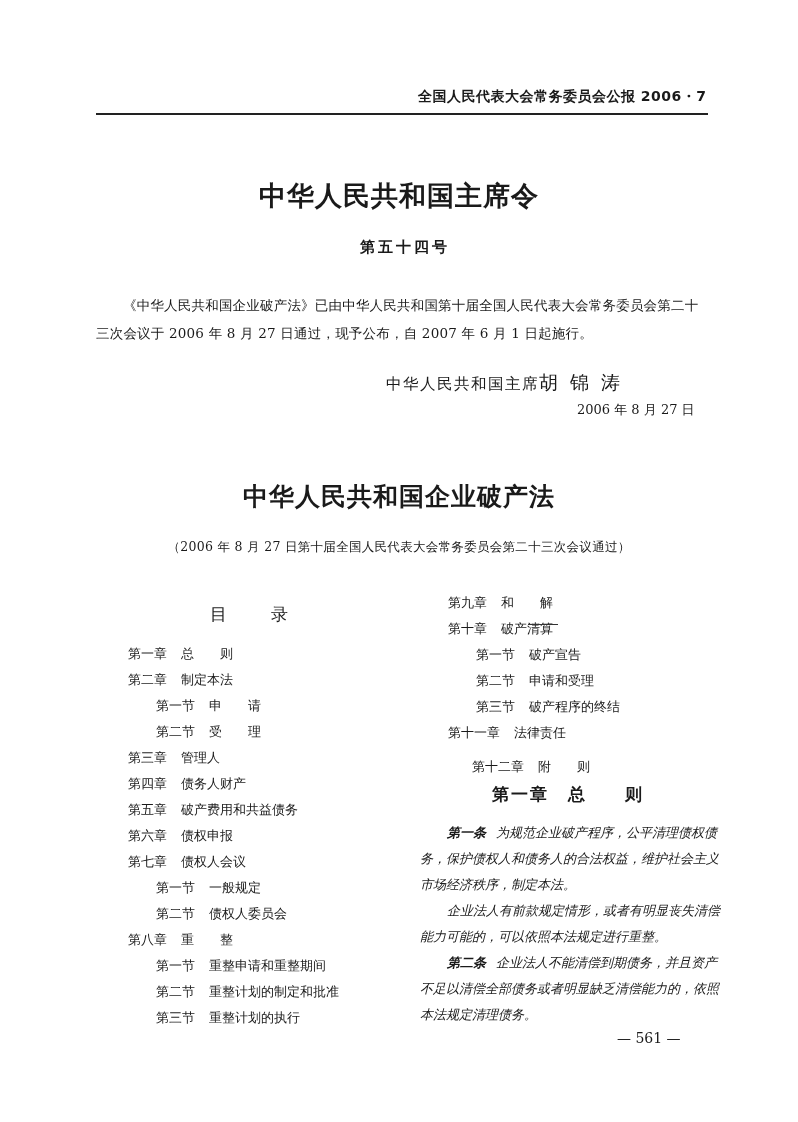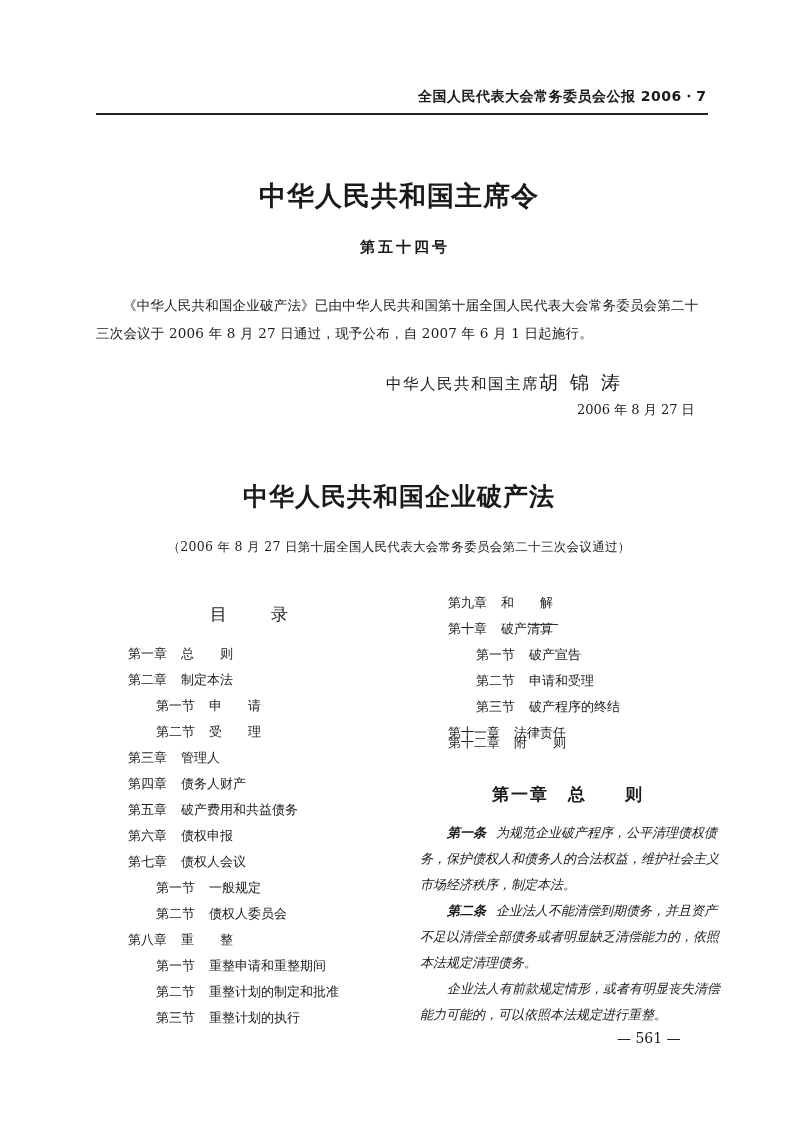--- a/index.html
+++ b/index.html
@@ -71,25 +71,25 @@
     <div class="toc-item sec" style="top: 338px;"><span class="num">第二节</span><span class="ttl">重整计划的制定和批准</span></div>
     <div class="toc-item sec" style="top: 364px;"><span class="num">第三节</span><span class="ttl">重整计划的执行</span></div>
   </div>
 <div class="toc" id="toc-right" style="left:448px; top:594px;">
     <div class="toc-item" style="top: 0px;"><span class="num">第九章</span><span class="ttl">和　　解</span></div>
     <div class="toc-item" style="top: 26px;"><span class="num">第十章</span><span class="ttl">破产清算</span></div>
     <div class="toc-item sec" style="top: 52px;"><span class="num">第一节</span><span class="ttl">破产宣告</span></div>
     <div class="toc-item sec" style="top: 78px;"><span class="num">第二节</span><span class="ttl">申请和受理</span></div>
     <div class="toc-item sec" style="top: 104px;"><span class="num">第三节</span><span class="ttl">破产程序的终结</span></div>
     <div class="toc-item" style="top: 130px;"><span class="num">第十一章</span><span class="ttl">法律责任</span></div>
-    <div class="toc-item" style="top: 140px;"><span class="num">第十二章</span><span class="ttl">附　　则</span></div>
+    <div class="toc-item" style="top: 164px; margin-left: 24px;"><span class="num">第十二章</span><span class="ttl">附　　则</span></div>
   </div>
 <div class="abs strike-line"></div>
 
 <div class="abs chapter-heading">第一章　总　　则</div>
 
 <div class="abs right-col" style="top:820px;">
   <p class="art"><b>第一条</b><span>为规范企业破产程序，公平清理债权债务，保护债权人和债务人的合法权益，维护社会主义市场经济秩序，制定本法。</span></p>
+  <p class="art"><span>企业法人有前款规定情形，或者有明显丧失清偿能力可能的，可以依照本法规定进行重整。</span></p>
   <p class="art"><b>第二条</b><span>企业法人不能清偿到期债务，并且资产不足以清偿全部债务或者明显缺乏清偿能力的，依照本法规定清理债务。</span></p>
-  <p class="art"><span>企业法人有前款规定情形，或者有明显丧失清偿能力可能的，可以依照本法规定进行重整。</span></p>
 </div>
 
 <div class="abs page-number">— 561 —</div>
 
 </body></html>

